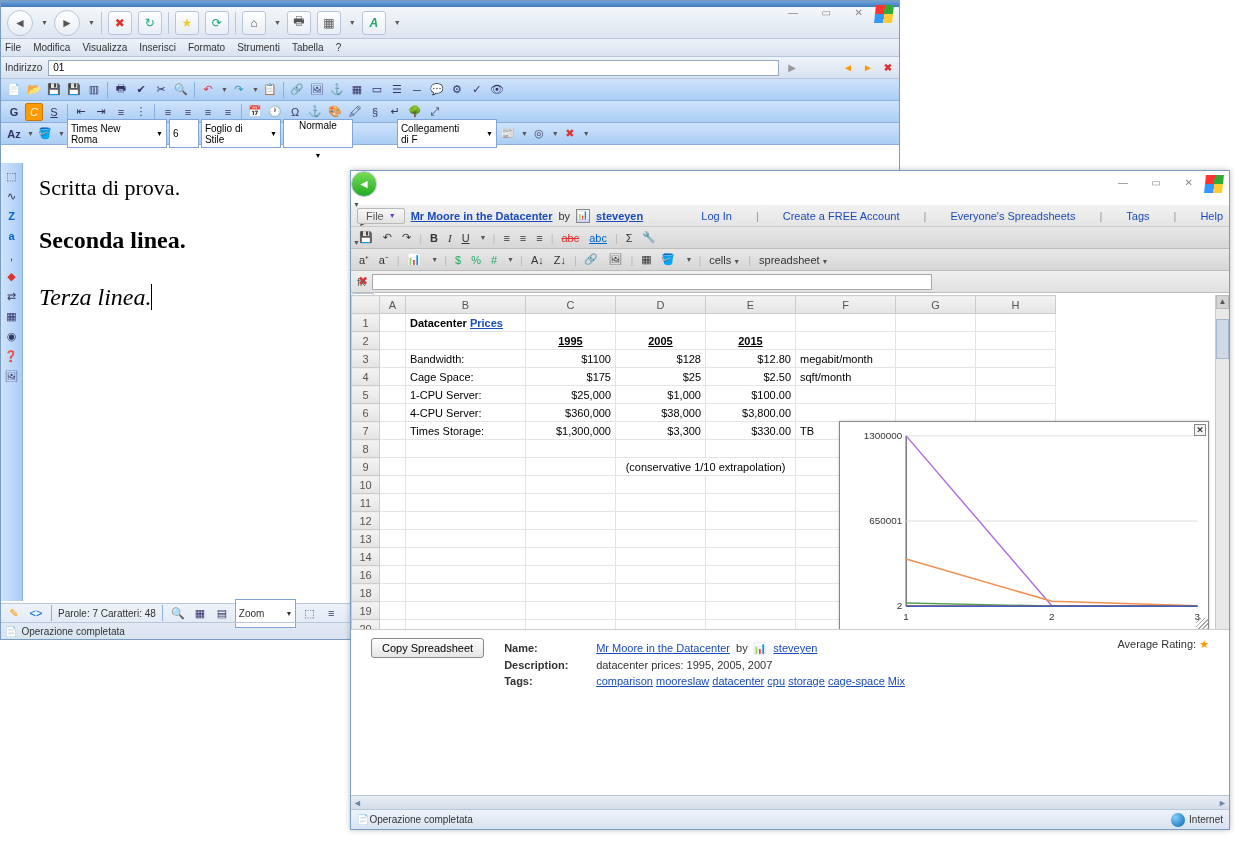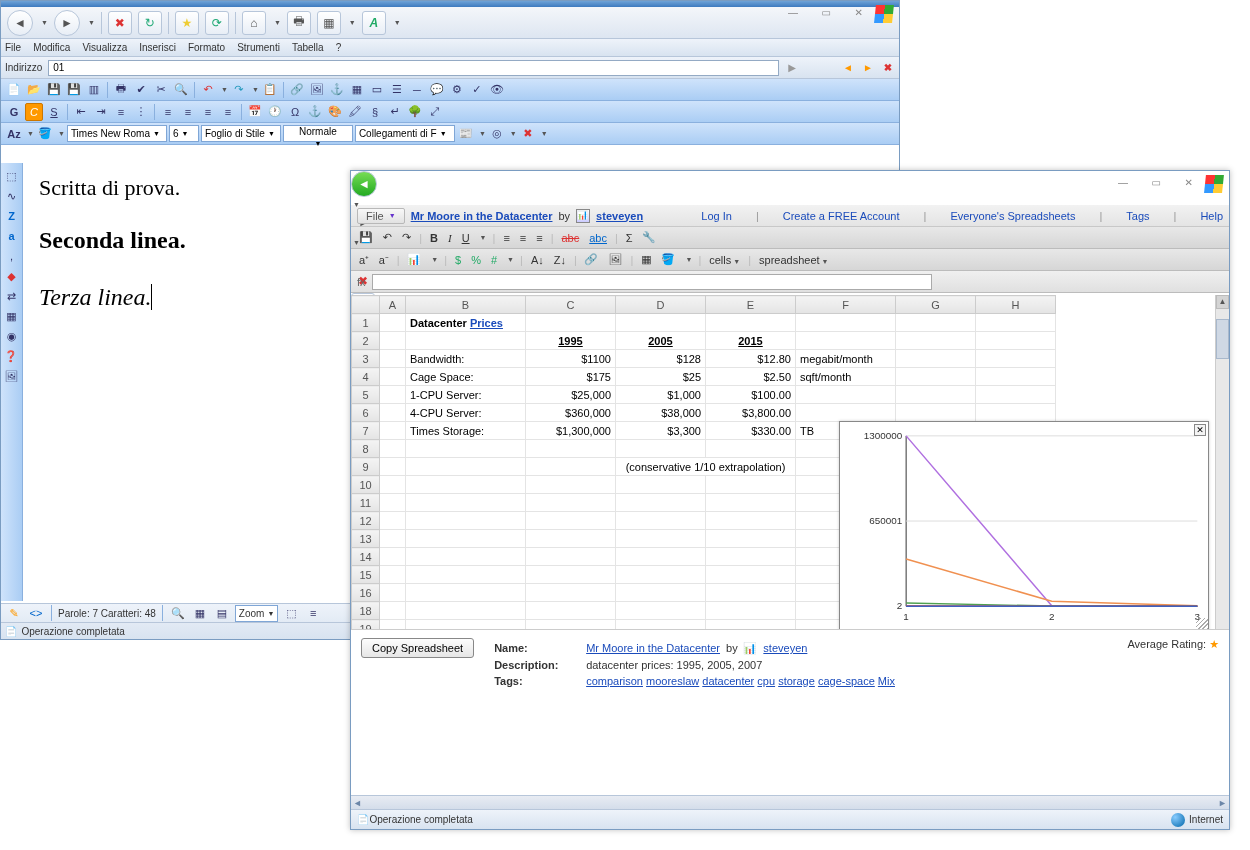--- a/index.html
+++ b/index.html
@@ -21,21 +21,21 @@
   .win-ctrl { position:absolute; right:30px; top:6px; font-size:10px; color:#888; letter-spacing:6px; }
 
   .win1 .menubar { height:18px; background:linear-gradient(#eef3fa,#d8e3f0); border-bottom:1px solid #b7c6da; display:flex; align-items:center; padding:0 4px; gap:12px; font-size:10px; color:#333; }
   .win1 .addrbar { height:22px; background:linear-gradient(#eef3fa,#d8e3f0); border-bottom:1px solid #b7c6da; display:flex; align-items:center; padding:0 4px; gap:6px; font-size:10px; color:#333;}
   .addrbar input { flex:1; height:16px; border:1px solid #94aac4; padding:0 4px; font-size:10px; }
   .nav-arrow { width:14px; height:14px; display:inline-flex; align-items:center; justify-content:center; color:#999; font-size:10px;}
   .nav-close { color:#d33; font-weight:bold; }
 
   .win1 .strip { height:22px; background:linear-gradient(#cfe3fb,#aacdf4); border-bottom:1px solid #8ab0de; display:flex; align-items:center; padding:0 4px; gap:2px; }
   .tb-btn { width:18px; height:18px; display:flex; align-items:center; justify-content:center; font-size:11px; color:#336; border:1px solid transparent; border-radius:2px;}
-  .tb-combo { height:17px; border:1px solid #7fa6d6; background:#fff; font-size:10px; padding:0 3px; display:flex; align-items:center; gap:3px; }
+  .tb-combo { height:29px; border:1px solid #7fa6d6; background:#fff; font-size:10px; padding:0 3px; display:flex; align-items:center; gap:21px; }
   .tb-combo .arr{ font-size:7px;}
   .tb-sep{width:1px;height:16px;background:#8ab0de;margin:0 2px;}
 
   .win1 .side { position:absolute; left:0; top:162px; width:22px; bottom:38px; background:linear-gradient(90deg,#cfe3fb,#aacdf4); border-right:1px solid #8ab0de; display:flex; flex-direction:column; align-items:center; padding-top:4px; gap:2px;}
   .side .tb-btn{width:18px;height:18px;}
 
   .win1 .doc { position:absolute; left:22px; right:0; top:160px; bottom:38px; background:#fff; padding:14px 16px; font-family:'Times New Roman',serif; font-size:22px; color:#000; overflow:hidden;}
   .doc .l1{}
   .doc .l2{font-weight:bold; margin-top:26px; font-size:24px;}
   .doc .l3{font-style:italic; margin-top:30px; font-size:24px;}
@@ -76,21 +76,21 @@
 
   .win2 .vscroll{position:absolute; top:124px; right:0; width:14px; bottom:62px; background:#e8e8e8; border-left:1px solid #ccc;}
   .vscroll .arrow{height:14px;background:#d4d4d4;border:1px solid #bbb;font-size:8px;text-align:center;line-height:12px;color:#555;}
   .vscroll .thumb{height:40px;background:#cfd8e4;border:1px solid #a8b8cc;margin-top:10px;}
 
   .chart{position:absolute; top:250px; right:20px; width:370px; height:210px; background:#fff; border:1px solid #888; box-shadow:0 0 3px rgba(0,0,0,.2);}
   .chart .close{position:absolute; right:2px; top:2px; width:12px;height:12px;border:1px solid #888;font-size:9px;text-align:center;line-height:10px;background:#f4f4f4;}
   .chart .resize{position:absolute; right:0; bottom:0; width:12px;height:12px;background:repeating-linear-gradient(135deg,#aaa,#aaa 1px,transparent 1px,transparent 3px);}
   .chart svg{width:100%;height:100%;}
 
-  .win2 .meta{position:absolute; left:0; right:0; bottom:20px; height:180px; border-top:1px solid #ccc; background:#fff; padding:8px 10px; font-size:11px; color:#333; overflow:hidden;}
+  .win2 .meta{position:absolute; left:0; right:0; bottom:20px; height:180px; border-top:1px solid #ccc; background:#fff; padding:8px 20px; font-size:11px; color:#333; overflow:hidden;}
   .meta .copy-btn{border:1px solid #888; background:linear-gradient(#fdfdfd,#e6e6e6); padding:3px 10px; border-radius:3px; font-size:11px;}
   .meta .row{display:flex; gap:6px; margin-top:4px;}
   .meta .label{width:86px; font-weight:bold;}
   .meta a{color:#1a4bbb; text-decoration:underline;}
 
   .win2 .hscroll{position:absolute; left:0; right:0; bottom:20px; height:14px; background:linear-gradient(#e8ecf3,#d4ddea); border-top:1px solid #b7c6da; display:flex; align-items:center; justify-content:space-between; color:#6b86a8; font-size:9px; padding:0 2px;}
   .win2 .status2{position:absolute; left:0; right:0; bottom:0; height:20px; background:linear-gradient(#eef3fa,#d8e3f0); border-top:1px solid #b7c6da; display:flex; align-items:center; padding:0 6px; font-size:10px; color:#333;}
   .status2 .globe{margin-left:auto; display:flex; align-items:center; gap:4px;}
   .globe-icon{width:14px;height:14px;border-radius:50%;background:radial-gradient(circle at 30% 30%,#8cf,#06a);}
 </style>
@@ -216,21 +216,21 @@
         <span class="arr">▼</span>
       </div>
     <div class="tb-combo" style="width:80px;">
         <span>Foglio di Stile</span>
         <span class="arr">▼</span>
       </div>
     <div class="tb-combo" style="width:70px;flex-direction:column;">
         <span>Normale</span>
         <span class="arr">▼</span>
       </div>
-    <div class="tb-combo" style="width:100px;">
+    <div class="tb-combo" style="width:100px;margin-left:42px;">
         <span>Collegamenti di F</span>
         <span class="arr">▼</span>
       </div>
     <span class="tb-btn">📰</span>
       <span class="dropdown-arrow">▼</span>
     <span class="tb-btn">◎</span>
       <span class="dropdown-arrow">▼</span>
     <span class="tb-btn" style="color:#d33;">✖</span>
       <span class="dropdown-arrow">▼</span>
   </div>
@@ -536,31 +536,20 @@
             <td></td>
             <td></td>
             <td></td>
             <td></td>
             <td></td>
             <td></td>
             <td></td>
             <td></td>
           </tr>
           <tr>
-            <th class="row">15</th>
-            <td></td>
-            <td></td>
-            <td></td>
-            <td></td>
-            <td></td>
-            <td></td>
-            <td></td>
-            <td></td>
-          </tr>
-          <tr>
             <th class="row">16</th>
             <td></td>
             <td></td>
             <td></td>
             <td></td>
             <td></td>
             <td></td>
             <td></td>
             <td></td>
           </tr>

